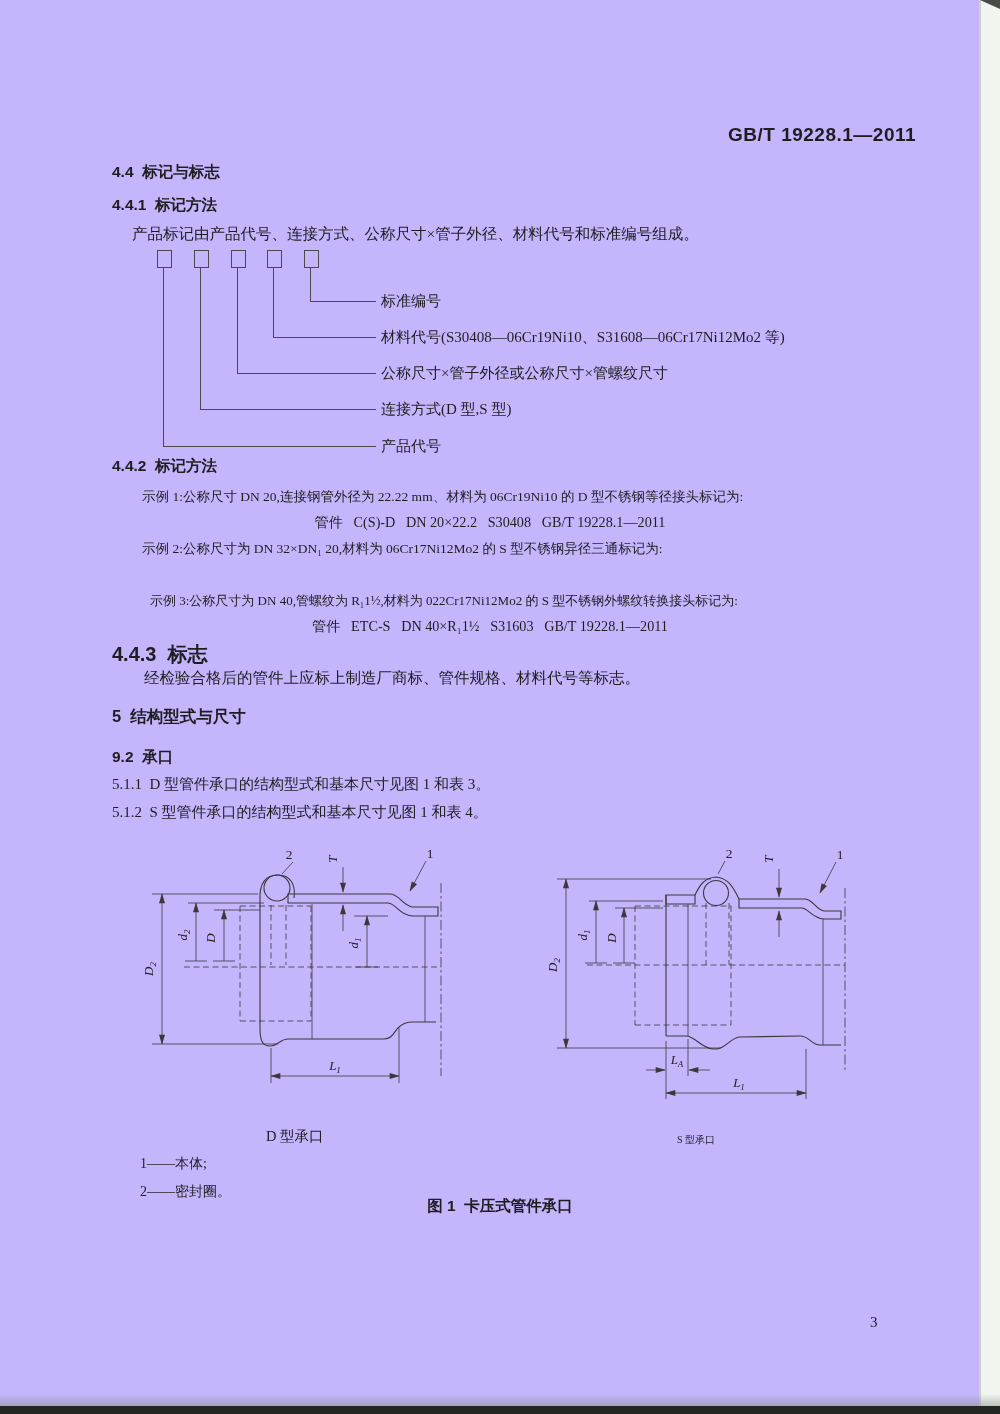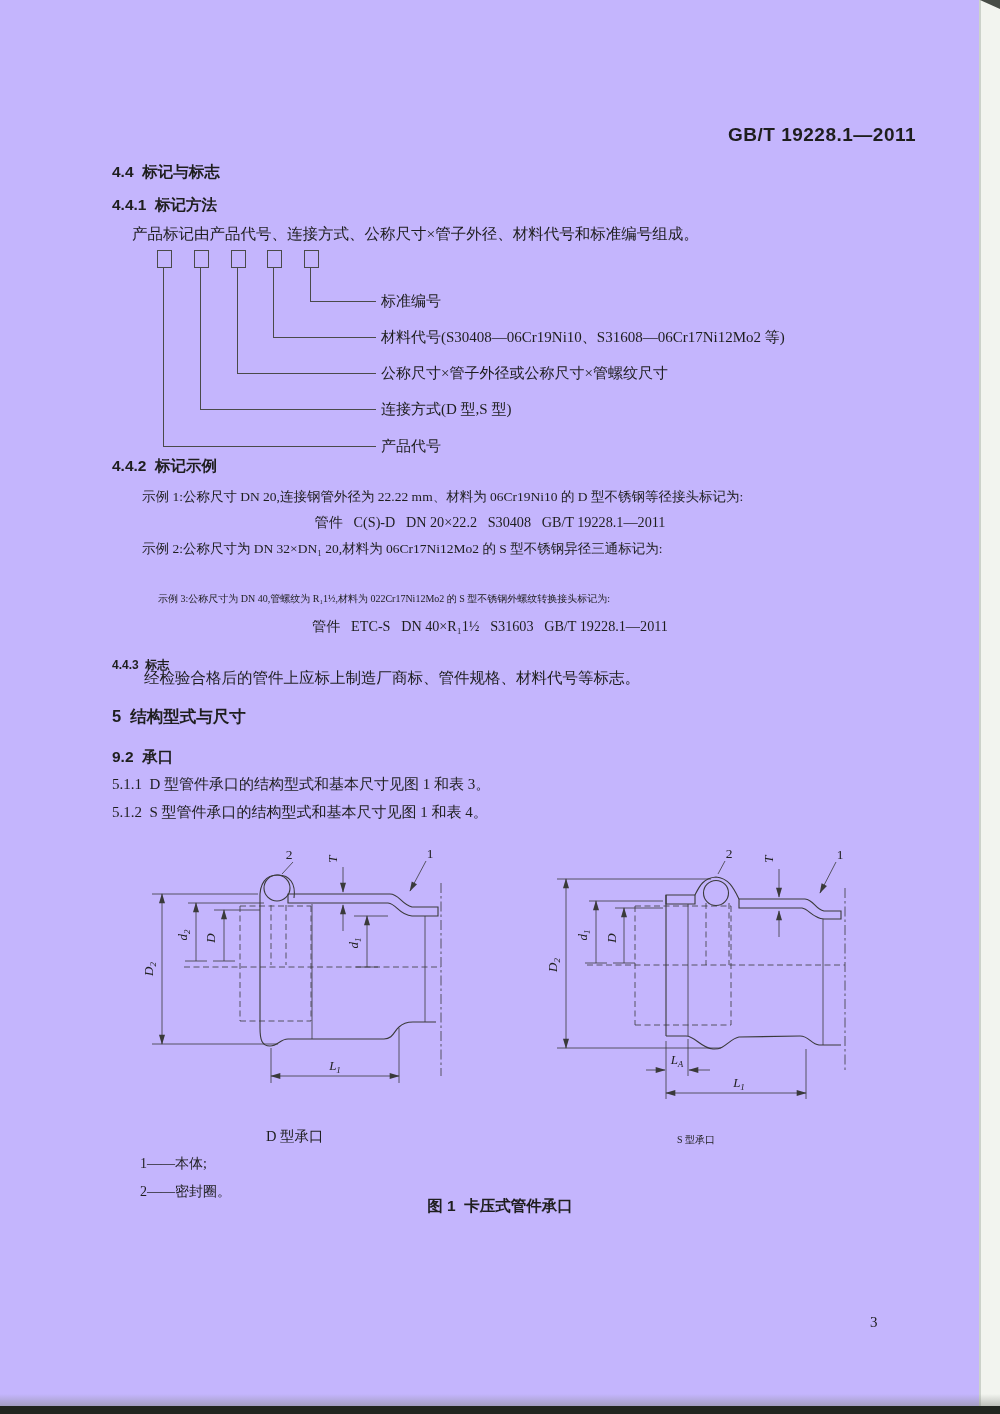--- a/index.html
+++ b/index.html
@@ -52,31 +52,31 @@
   <div class="mconn" style="left:237px;top:268px;width:138px;height:105px;"></div>
   <div class="mconn" style="left:200px;top:268px;width:175px;height:141px;"></div>
   <div class="mconn" style="left:163px;top:268px;width:212px;height:178px;"></div>
 
   <div class="t serif" style="left:381px;top:291px;font-size:15px;">标准编号</div>
   <div class="t serif" style="left:381px;top:327px;font-size:15px;">材料代号(S30408—06Cr19Ni10、S31608—06Cr17Ni12Mo2 等)</div>
   <div class="t serif" style="left:381px;top:363px;font-size:15px;">公称尺寸×管子外径或公称尺寸×管螺纹尺寸</div>
   <div class="t serif" style="left:381px;top:399px;font-size:15px;">连接方式(D 型,S 型)</div>
   <div class="t serif" style="left:381px;top:436px;font-size:15px;">产品代号</div>
 
-  <div class="t sans bold" style="left:112px;top:456px;font-size:15.5px;">4.4.2  标记示例</div>
+  <div class="t sans bold" style="left:112px;top:456px;font-size:15.5px;">4.4.2  标记方法</div>
 
   <div class="t serif" style="left:142px;top:488px;font-size:13.5px;width:760px;">示例 1:公称尺寸 DN 20,连接钢管外径为 22.22 mm、材料为 06Cr19Ni10 的 D 型不锈钢等径接头标记为:</div>
   <div class="t serif" style="left:140px;top:513px;width:700px;text-align:center;font-size:14.2px;">管件   C(S)-D   DN 20×22.2   S30408   GB/T 19228.1—2011</div>
 
   <div class="t serif" style="left:142px;top:540px;font-size:13.5px;width:760px;">示例 2:公称尺寸为 DN 32×DN₁ 20,材料为 06Cr17Ni12Mo2 的 S 型不锈钢异径三通标记为:</div>
 
-  <div class="t serif" style="left:158px;top:592px;font-size:10px;width:760px;">示例 3:公称尺寸为 DN 40,管螺纹为 R₁1½,材料为 022Cr17Ni12Mo2 的 S 型不锈钢外螺纹转换接头标记为:</div>
+  <div class="t serif" style="left:150px;top:592px;font-size:13px;width:760px;">示例 3:公称尺寸为 DN 40,管螺纹为 R₁1½,材料为 022Cr17Ni12Mo2 的 S 型不锈钢外螺纹转换接头标记为:</div>
   <div class="t serif" style="left:140px;top:617px;width:700px;text-align:center;font-size:14.2px;">管件   ETC-S   DN 40×R₁1½   S31603   GB/T 19228.1—2011</div>
 
-  <div class="t sans bold" style="left:112px;top:641px;font-size:12px;margin-top:16px;">4.4.3  标志</div>
+  <div class="t sans bold" style="left:112px;top:641px;font-size:20px;">4.4.3  标志</div>
   <div class="t serif" style="left:144px;top:668px;font-size:15.5px;width:740px;">经检验合格后的管件上应标上制造厂商标、管件规格、材料代号等标志。</div>
 
   <div class="t sans bold" style="left:112px;top:705px;font-size:16.5px;">5  结构型式与尺寸</div>
   <div class="t sans bold" style="left:112px;top:747px;font-size:15.5px;">9.2  承口</div>
   <div class="t serif" style="left:112px;top:774px;font-size:15px;width:760px;">5.1.1  D 型管件承口的结构型式和基本尺寸见图 1 和表 3。</div>
   <div class="t serif" style="left:112px;top:802px;font-size:15px;width:760px;">5.1.2  S 型管件承口的结构型式和基本尺寸见图 1 和表 4。</div>
 
   <svg style="left:138px;top:843px;" width="330" height="272" viewBox="0 0 330 272">
     <defs>
       <pattern id="dhatch" width="5" height="5" patternUnits="userSpaceOnUse" patternTransform="rotate(45)">

